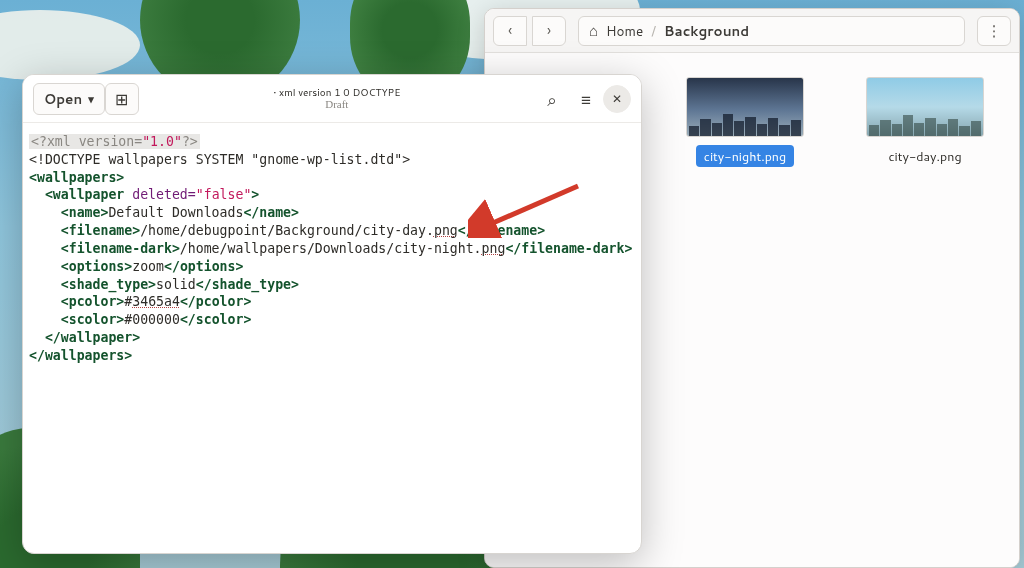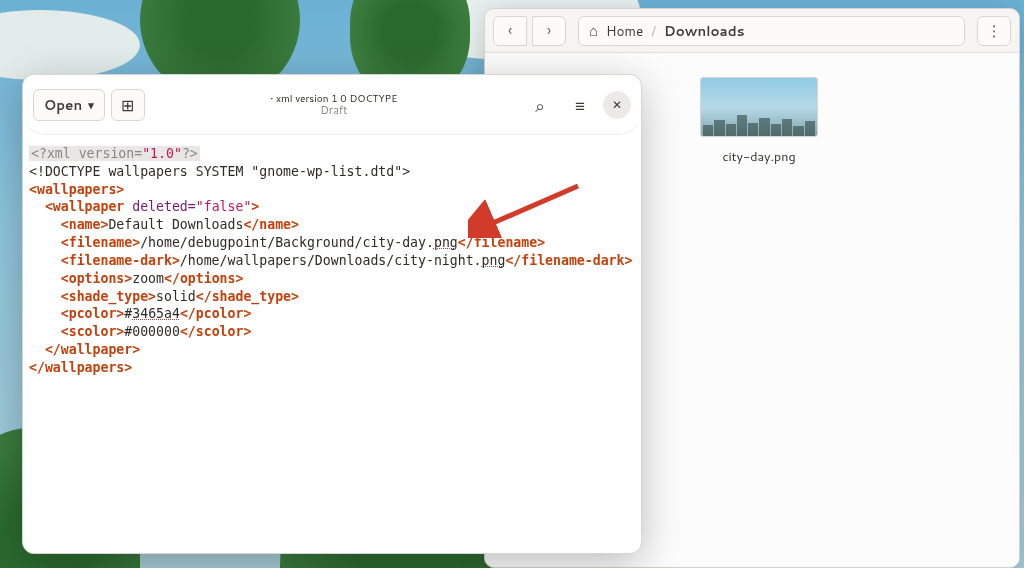--- a/index.html
+++ b/index.html
@@ -57,20 +57,21 @@
     border-radius: 6px;
     margin: 0 6px;
     display: flex; align-items: center;
     padding: 0 10px; gap: 8px;
     color: #3d3b37; font-size: 13.5px;
   }
   .pathbar .sep { color: #b8b5af; }
   .files-body {
     flex: 1; padding: 24px 24px; display: flex; gap: 40px; align-items: flex-start;
     background: #fdfcfc;
+    justify-content: flex-end;
   }
   .file-item { width: 140px; display: flex; flex-direction: column; align-items: center; gap: 8px; cursor: pointer; }
   .thumb {
     width: 118px; height: 60px; border-radius: 3px; border:1px solid #d8d5d1;
     background: linear-gradient(180deg,#28354a 0%, #5e7694 55%, #9badb9 100%);
     position: relative; overflow: hidden;
   }
   .thumb.day {
     background: linear-gradient(180deg,#8fcbe6 0%, #b5dae8 50%, #86a5ae 100%);
   }
@@ -91,54 +92,53 @@
     left: 22px; top: 74px;
     width: 620px; height: 480px;
     background: #ffffff;
     border-radius: 12px;
     border: 1px solid #d8d5d1;
     box-shadow: 0 10px 40px rgba(0,0,0,.25);
     display: flex; flex-direction: column;
     overflow: hidden;
   }
   .editor-header {
-    height: 60px; background:#ffffff;
-    display:flex; align-items:center; padding:0 10px; gap:6px;
+    height: 48px; background:#ffffff;
+    display:flex; align-items:center; padding:0 10px; 
     border-bottom: 1px solid #eceae7;
-    border-radius: 23px;
   }
   .open-btn {
     height: 32px; padding: 0 10px;
     border: 1px solid #d9d6d2; background:#fcfbfa; border-radius:6px;
     display:flex; align-items:center; gap:6px; font-size:13.5px; font-weight:600; color:#3d3b37;
     cursor:pointer;
   }
   .icon-btn {
     width:34px; height:32px; border:1px solid #d9d6d2; background:#fcfbfa; border-radius:6px;
     display:flex; align-items:center; justify-content:center; color:#3d3b37; cursor:pointer;
   }
   .icon-btn.flat { border-color:transparent; background:transparent; }
   .icon-btn.close { background:#eceae7; border-color:#eceae7; border-radius:50%; width:28px; height:28px; }
   .editor-title { flex:1; text-align:center; line-height:1.1; }
   .editor-title .t1 { font-size:10px; font-weight:400; color:#2e2c28; }
-  .editor-title .t2 { font-size:11px; color:#8a8782; }
+  .editor-title .t2 { font-size:11px; color:#8a8782;font-family:Liberation Serif, serif; }
 
   .code-area {
     flex:1;
     font-family: "DejaVu Sans Mono","Menlo","Consolas",monospace;
     font-size: 13.2px;
     line-height: 1.35;
     padding: 10px 6px;
     white-space: pre;
     color:#2e2c28;
     overflow:auto;
     position: relative;
   }
   .hl-decl   { background:#e8e7e5; color:#8a8782; padding:0 2px; }
-  .hl-tag    { color:#c2410c; font-weight:600; }
+  .hl-tag    { color:#14532d; font-weight:600; }
   .hl-attr   { color:#701a75; }
   .hl-str    { color:#c2185b; }
   .hl-text   { color:#2e2c28; }
   .hl-under  { text-decoration: underline dotted #b04040; text-decoration-thickness:1px; }
 
   
   .arrow {
     position:absolute;
     pointer-events:none;
   }
@@ -158,21 +158,21 @@
     <div class="hbtn group-l">
       <span>‹</span>
     </div>
     <div class="hbtn group-r">
       <span>›</span>
     </div>
     <div class="pathbar">
       <span style="font-size:15px;">⌂</span>
       <span>Home</span>
       <span class="sep">/</span>
-      <b>Downloads</b>
+      <b>Background</b>
     </div>
     <div class="hbtn">
       <span>⋮</span>
     </div>
   </div>
   <div class="files-body">
     <div class="file-item">
       <div class="thumb">
         <div class="skyline">
             <span style="height:40%"></span>

